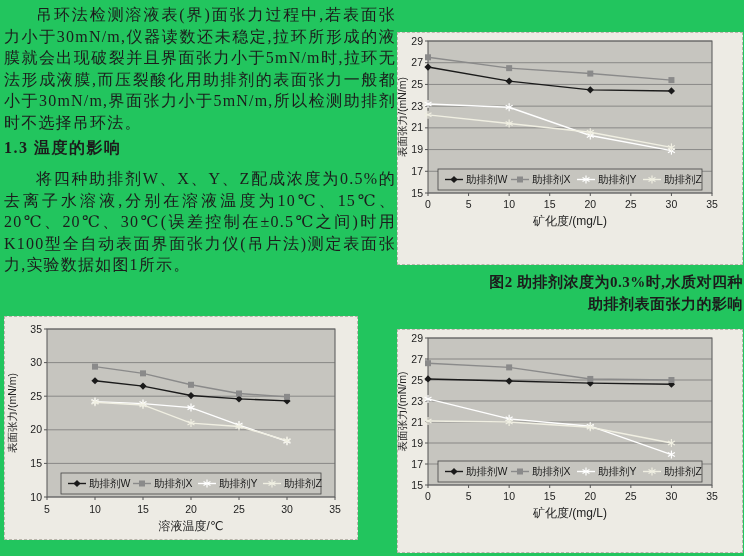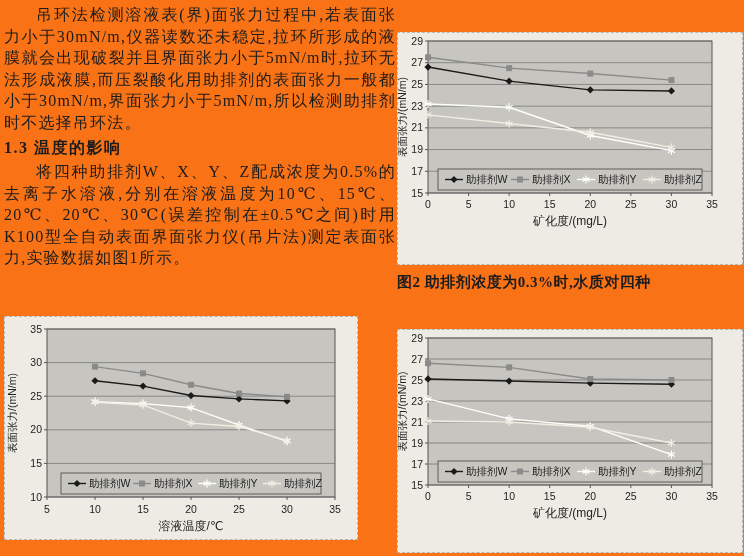--- a/index.html
+++ b/index.html
@@ -1,32 +1,32 @@
 <!DOCTYPE html>
 <html><head>
 <meta charset="utf-8">
 <title>Paper page</title>
 <style>
   html,body{margin:0;padding:0;background:#e8e8e8;}
   .page{
     position:relative;width:744px;height:556px;margin:0 auto;
-    background:#f97316;overflow:hidden;
+    background:#22c55e;overflow:hidden;
     font-family:"Liberation Serif","DejaVu Serif",serif;color:#1c1c1c;
   }
   .text-col{position:absolute;left:4px;top:4px;width:392px;}
   .para{margin:0;font-size:16px;line-height:21.5px;letter-spacing:1.2px;
         text-align:justify;text-indent:2em;}
-  .sec-heading{margin:4px 0 2px 0;font-size:16px;line-height:22px;font-weight:bold;
+  .sec-heading{margin:4px 0 9px 0;font-size:16px;line-height:22px;font-weight:bold;
         letter-spacing:1.5px;}
   .chart-box{position:absolute;border:1px dashed #b8b4aa;background:#edebe4;}
   #chart-fig1{left:4px;top:316px;width:352px;height:222px;}
   #chart-fig2{left:397px;top:32px;width:344px;height:231px;}
   #chart-fig3{left:397px;top:329px;width:344px;height:222px;}
   .caption{position:absolute;left:397px;top:271px;width:346px;
-        font-size:15px;line-height:22px;font-weight:bold;text-align:left;
+        font-size:15px;line-height:22px;font-weight:bold;text-align:right;
         letter-spacing:0.5px;}
   svg text{font-family:"Liberation Sans","DejaVu Sans",sans-serif;}
 </style>
 </head>
 <body>
 
 <div class="page">
   <div class="text-col">
     <p class="para">吊环法检测溶液表(界)面张力过程中,若表面张力小于30mN/m,仪器读数还未稳定,拉环所形成的液膜就会出现破裂并且界面张力小于5mN/m时,拉环无法形成液膜,而压裂酸化用助排剂的表面张力一般都小于30mN/m,界面张力小于5mN/m,所以检测助排剂时不选择吊环法。</p>
     <h3 class="sec-heading">1.3  温度的影响</h3>
@@ -318,20 +318,21 @@
             </g>
             <text x="266" y="150.3" font-size="10.5" fill="#1a1a1a">助排剂Z</text>
           </g>
         </g>
         <text x="8" y="84" font-size="10.5" fill="#222222" text-anchor="middle" transform="rotate(-90 8 84)">表面张力/(mN/m)</text>
         <text x="172" y="192" font-size="12" fill="#222222" text-anchor="middle">矿化度/(mg/L)</text>
       </svg></div>
 
   <div class="caption">
     <div>图2  助排剂浓度为0.3%时,水质对四种</div>
+    <div>助排剂表面张力的影响</div>
   </div>
 
   <div class="chart-box" id="chart-fig3"><svg width="342" height="220">
         <rect x="30" y="8" width="284" height="147" fill="#c6c5bf" stroke="#555555" stroke-width="1"></rect>
         <g>
           <line x1="30" x2="314" y1="155" y2="155" stroke="#6f6f6f" stroke-width="0.7"></line>
           <line x1="30" x2="314" y1="134" y2="134" stroke="#6f6f6f" stroke-width="0.7"></line>
           <line x1="30" x2="314" y1="113" y2="113" stroke="#6f6f6f" stroke-width="0.7"></line>
           <line x1="30" x2="314" y1="92" y2="92" stroke="#6f6f6f" stroke-width="0.7"></line>
           <line x1="30" x2="314" y1="71" y2="71" stroke="#6f6f6f" stroke-width="0.7"></line>

